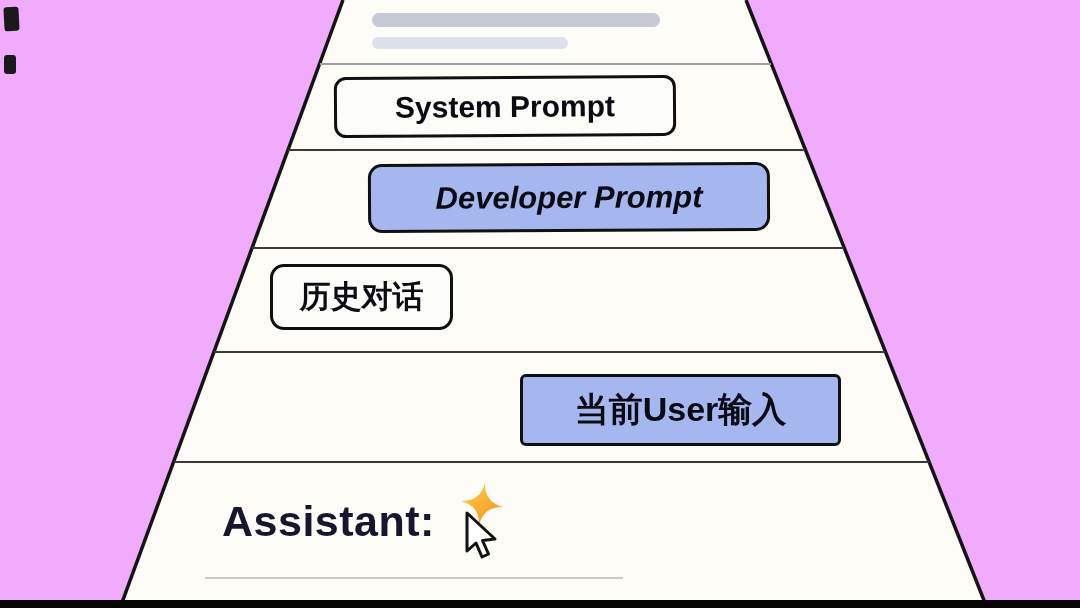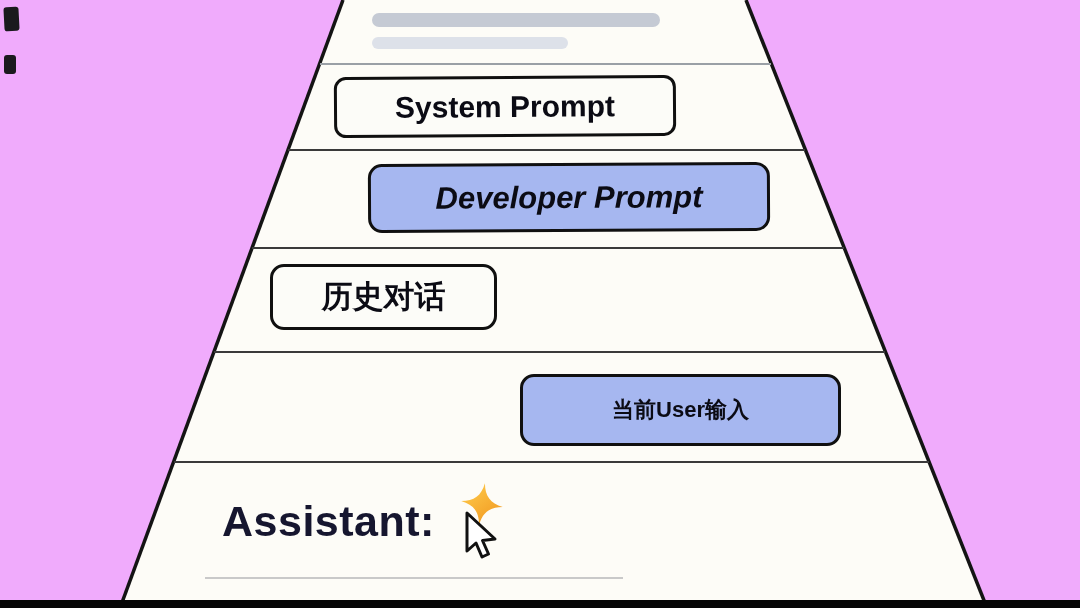--- a/index.html
+++ b/index.html
@@ -36,22 +36,22 @@
     box-sizing: border-box;
     font-weight: 700;
     color: #0b0b14;
     white-space: nowrap;
   }
   .node.white { background: #fcfcf8; }
   .node.blue  { background: #a6b7f0; }
 
   .n-system { left: 334px; top: 76px;  width: 342px; height: 61px; border-radius: 12px; font-size: 30px; transform: rotate(-0.4deg); }
   .n-dev    { left: 368px; top: 163px; width: 402px; height: 69px; border-radius: 14px; font-size: 31px; font-style: italic; transform: rotate(-0.3deg); }
-  .n-hist   { left: 270px; top: 264px; width: 227px; height: 66px; border-radius: 14px; font-size: 31px; }
-  .n-user   { left: 520px; top: 374px; width: 321px; height: 72px; border-radius: 14px; font-size: 22px; }
+  .n-hist   { left: 270px; top: 264px; width: 183px; height: 66px; border-radius: 14px; font-size: 31px; }
+  .n-user   { left: 520px; top: 374px; width: 321px; height: 72px; border-radius: 6px; font-size: 34px; }
 
   .assistant {
     position: absolute;
     left: 222px;
     top: 497px;
     font-size: 43px;
     font-weight: 700;
     color: #16162f;
     letter-spacing: 0.5px;
   }

